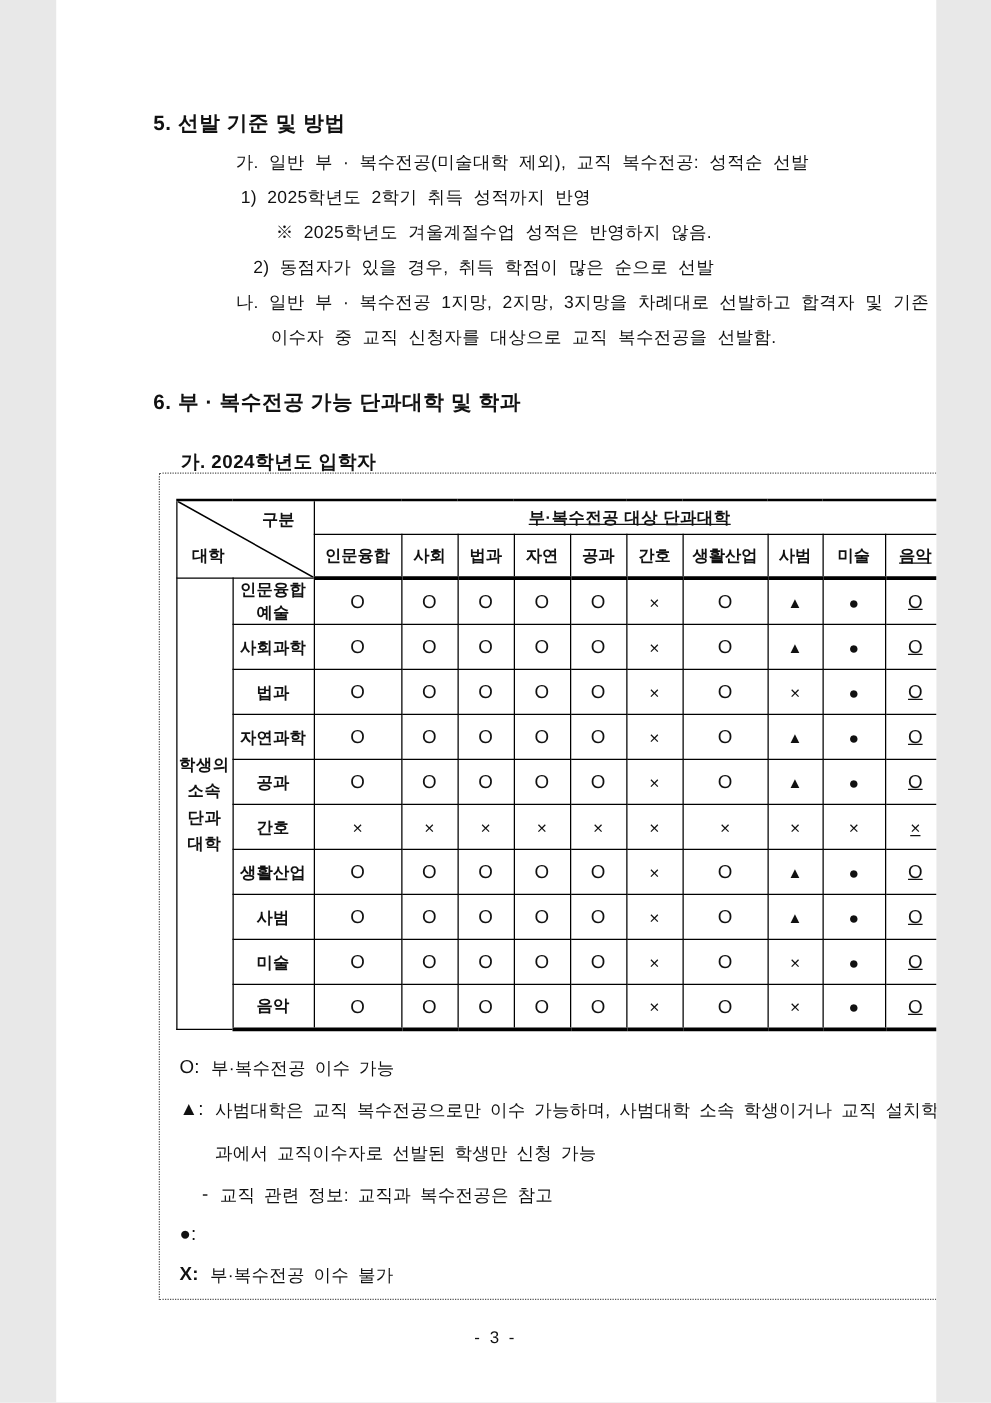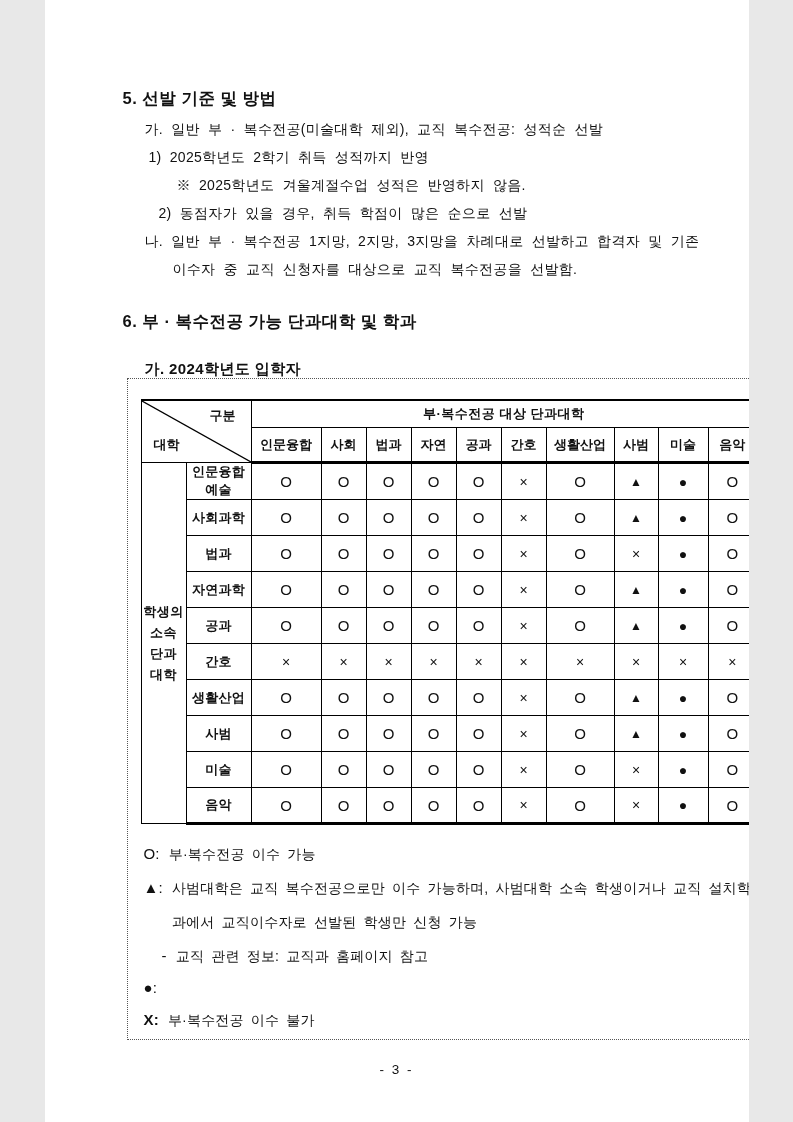--- a/index.html
+++ b/index.html
@@ -3,21 +3,21 @@
 <meta charset="utf-8">
 <style>
   html,body{margin:0;padding:0;background:#e8e8e8;}
   .page{
     position:relative;width:704px;height:1122px;margin:0 auto;background:#ffffff;
     font-family:"Liberation Sans", sans-serif;color:#111;overflow:hidden;
   }
   .abs{position:absolute;}
   .sec-title{font-size:16.5px;font-weight:bold;letter-spacing:.5px;white-space:nowrap;}
   .sub-title{font-size:15px;font-weight:bold;letter-spacing:.4px;white-space:nowrap;}
-  .body-line{font-size:14px;letter-spacing:.3px;word-spacing:4px;white-space:nowrap;}
+  .body-line{font-size:14px;letter-spacing:.3px;word-spacing:4px;white-space:nowrap;margin-left:44px;}
   
   .dotted-box{
     position:absolute;left:82px;top:378px;width:646px;height:660px;
     border:1px dotted #555;background:#fff;
   }
   
   table.matrix{
     position:absolute;left:13px;top:20px;width:615px;
     border-collapse:collapse;table-layout:fixed;
   }
@@ -36,21 +36,21 @@
   td.vlabel{
     border-left:none;border-bottom:3px solid #000;font-weight:bold;font-size:13px;
     line-height:21px;white-space:pre-line;letter-spacing:.5px;
   }
   td.rlabel{font-weight:bold;font-size:13px;letter-spacing:.2px;}
   td.sym{font-size:15px;}
   td.sym.tri{font-size:12px;}
   td.sym.dot{font-size:14px;}
   td.sym.ex{font-size:14px;}
   td.mcol{border-left:2px solid #000;border-right:2px solid #000;}
-  table.matrix tr td:last-child{border-right:none;}
+  table.matrix tr td:last-child{border-right:none;text-decoration:underline;}
   tbody.mx tr:last-child td{border-bottom:3px solid #000;}
   
   .leg{
     position:absolute;left:16px;right:14px;display:flex;align-items:flex-start;
     font-size:14px;letter-spacing:.2px;word-spacing:3px;line-height:34px;
   }
   .leg-sym{flex:0 0 auto;margin-right:9px;font-size:15px;white-space:nowrap;}
   .leg-dash{left:34px;}
   .leg-url{
     font-family:"Liberation Mono", monospace;font-size:12.5px;margin-left:16px;
@@ -256,21 +256,21 @@
     <div class="leg" style="top:458px">
       <span class="leg-sym">O:</span>
       <span class="leg-text">부·복수전공 이수 가능</span>
     </div>
     <div class="leg" style="top:492px">
       <span class="leg-sym">▲:</span>
       <span class="leg-text">사범대학은 교직 복수전공으로만 이수 가능하며, 사범대학 소속 학생이거나 교직 설치학과에서 교직이수자로 선발된 학생만 신청 가능</span>
     </div>
     <div class="leg leg-dash" style="top:560px">
       <span class="leg-sym">-</span>
-      <span class="leg-text">교직 관련 정보: 교직과 홈페이지 참고</span>
+      <span class="leg-text">교직 관련 정보: 교직과 복수전공은 참고</span>
     </div>
     <div class="leg" style="top:592px">
       <span class="leg-sym">●:</span>
     </div>
     <div class="leg" style="top:624px">
       <span class="leg-sym" style="font-weight:bold">X:</span>
       <span class="leg-text">부·복수전공 이수 불가</span>
     </div>
   </div>
 

